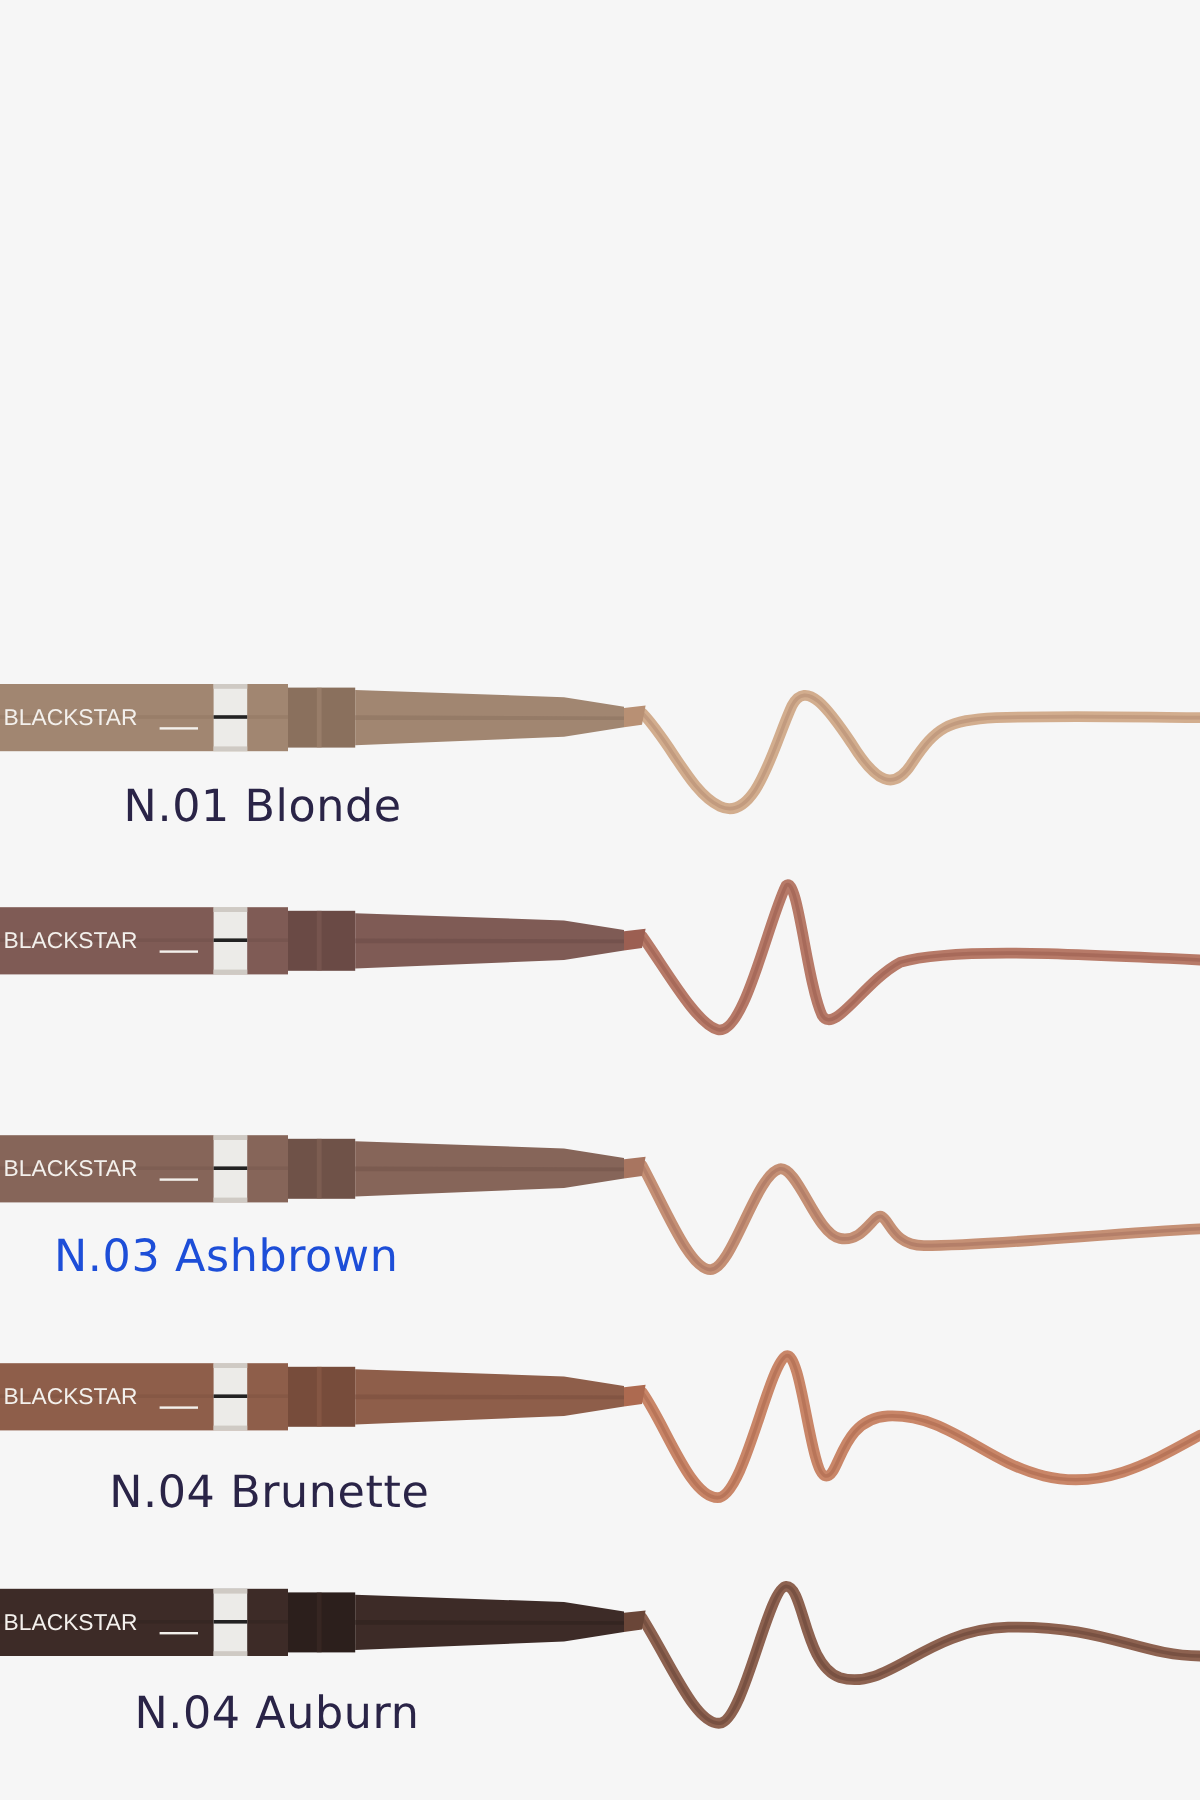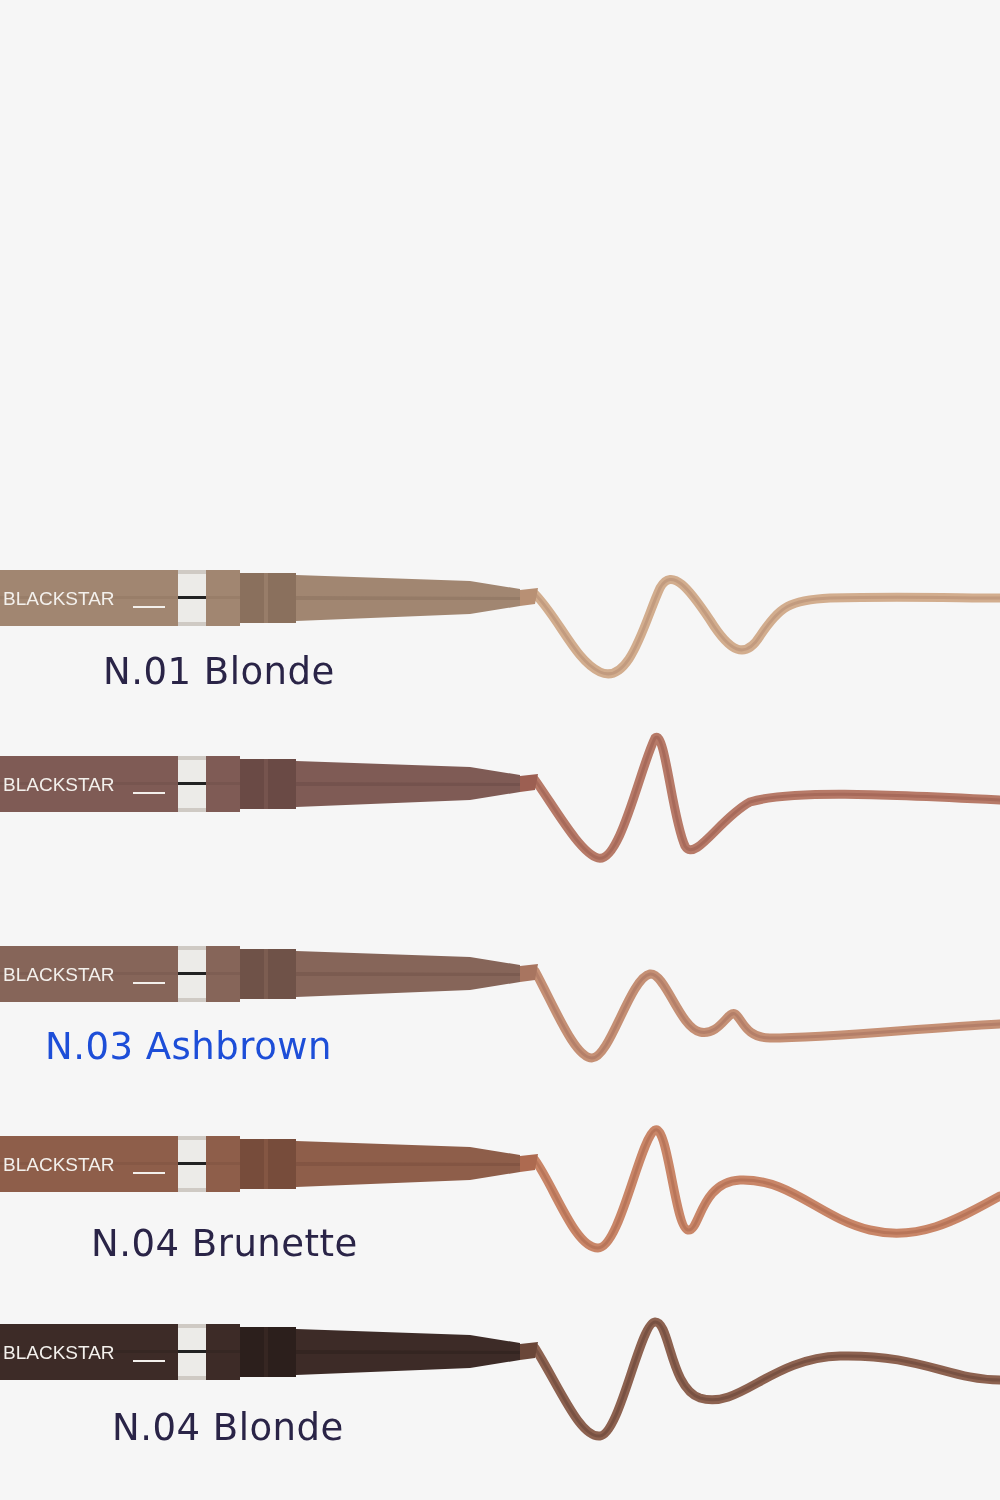--- a/index.html
+++ b/index.html
@@ -137,16 +137,16 @@
         <rect x="178" y="78" width="28" height="4" fill="#cfcac4"></rect>
         <rect x="240" y="29" width="56" height="50" class="bodyd" fill="#2c1f1c"></rect>
         <rect x="264" y="29" width="4" height="50" class="body" opacity="0.6" fill="#3d2b27"></rect>
         <path d="M296,31 L470,37 L520,45 L520,62 L470,70 L296,77 Z" class="body" fill="#3d2b27"></path>
         <path d="M296,52 L520,53 L520,56 L296,56 Z" class="bodyd" opacity="0.5" fill="#2c1f1c"></path>
         <path d="M520,46 L538,44 L535,60 L520,62 Z" class="tip" fill="#6a4638"></path>
       </g>
     </svg>
     <span class="brand" style="top:44px">BLACKSTAR</span>
     <span class="brand-bar" style="left:133px;top:62px"></span>
-    <span class="shade-label" style="left: 112px; top: 108px; color: rgb(42, 36, 71);">N.04 Blonde</span>
+    <span class="shade-label" style="left: 112px; top: 108px; color: rgb(42, 36, 71);">N.04 Auburn</span>
   </div>
 
 </div>
 
 </body></html>

